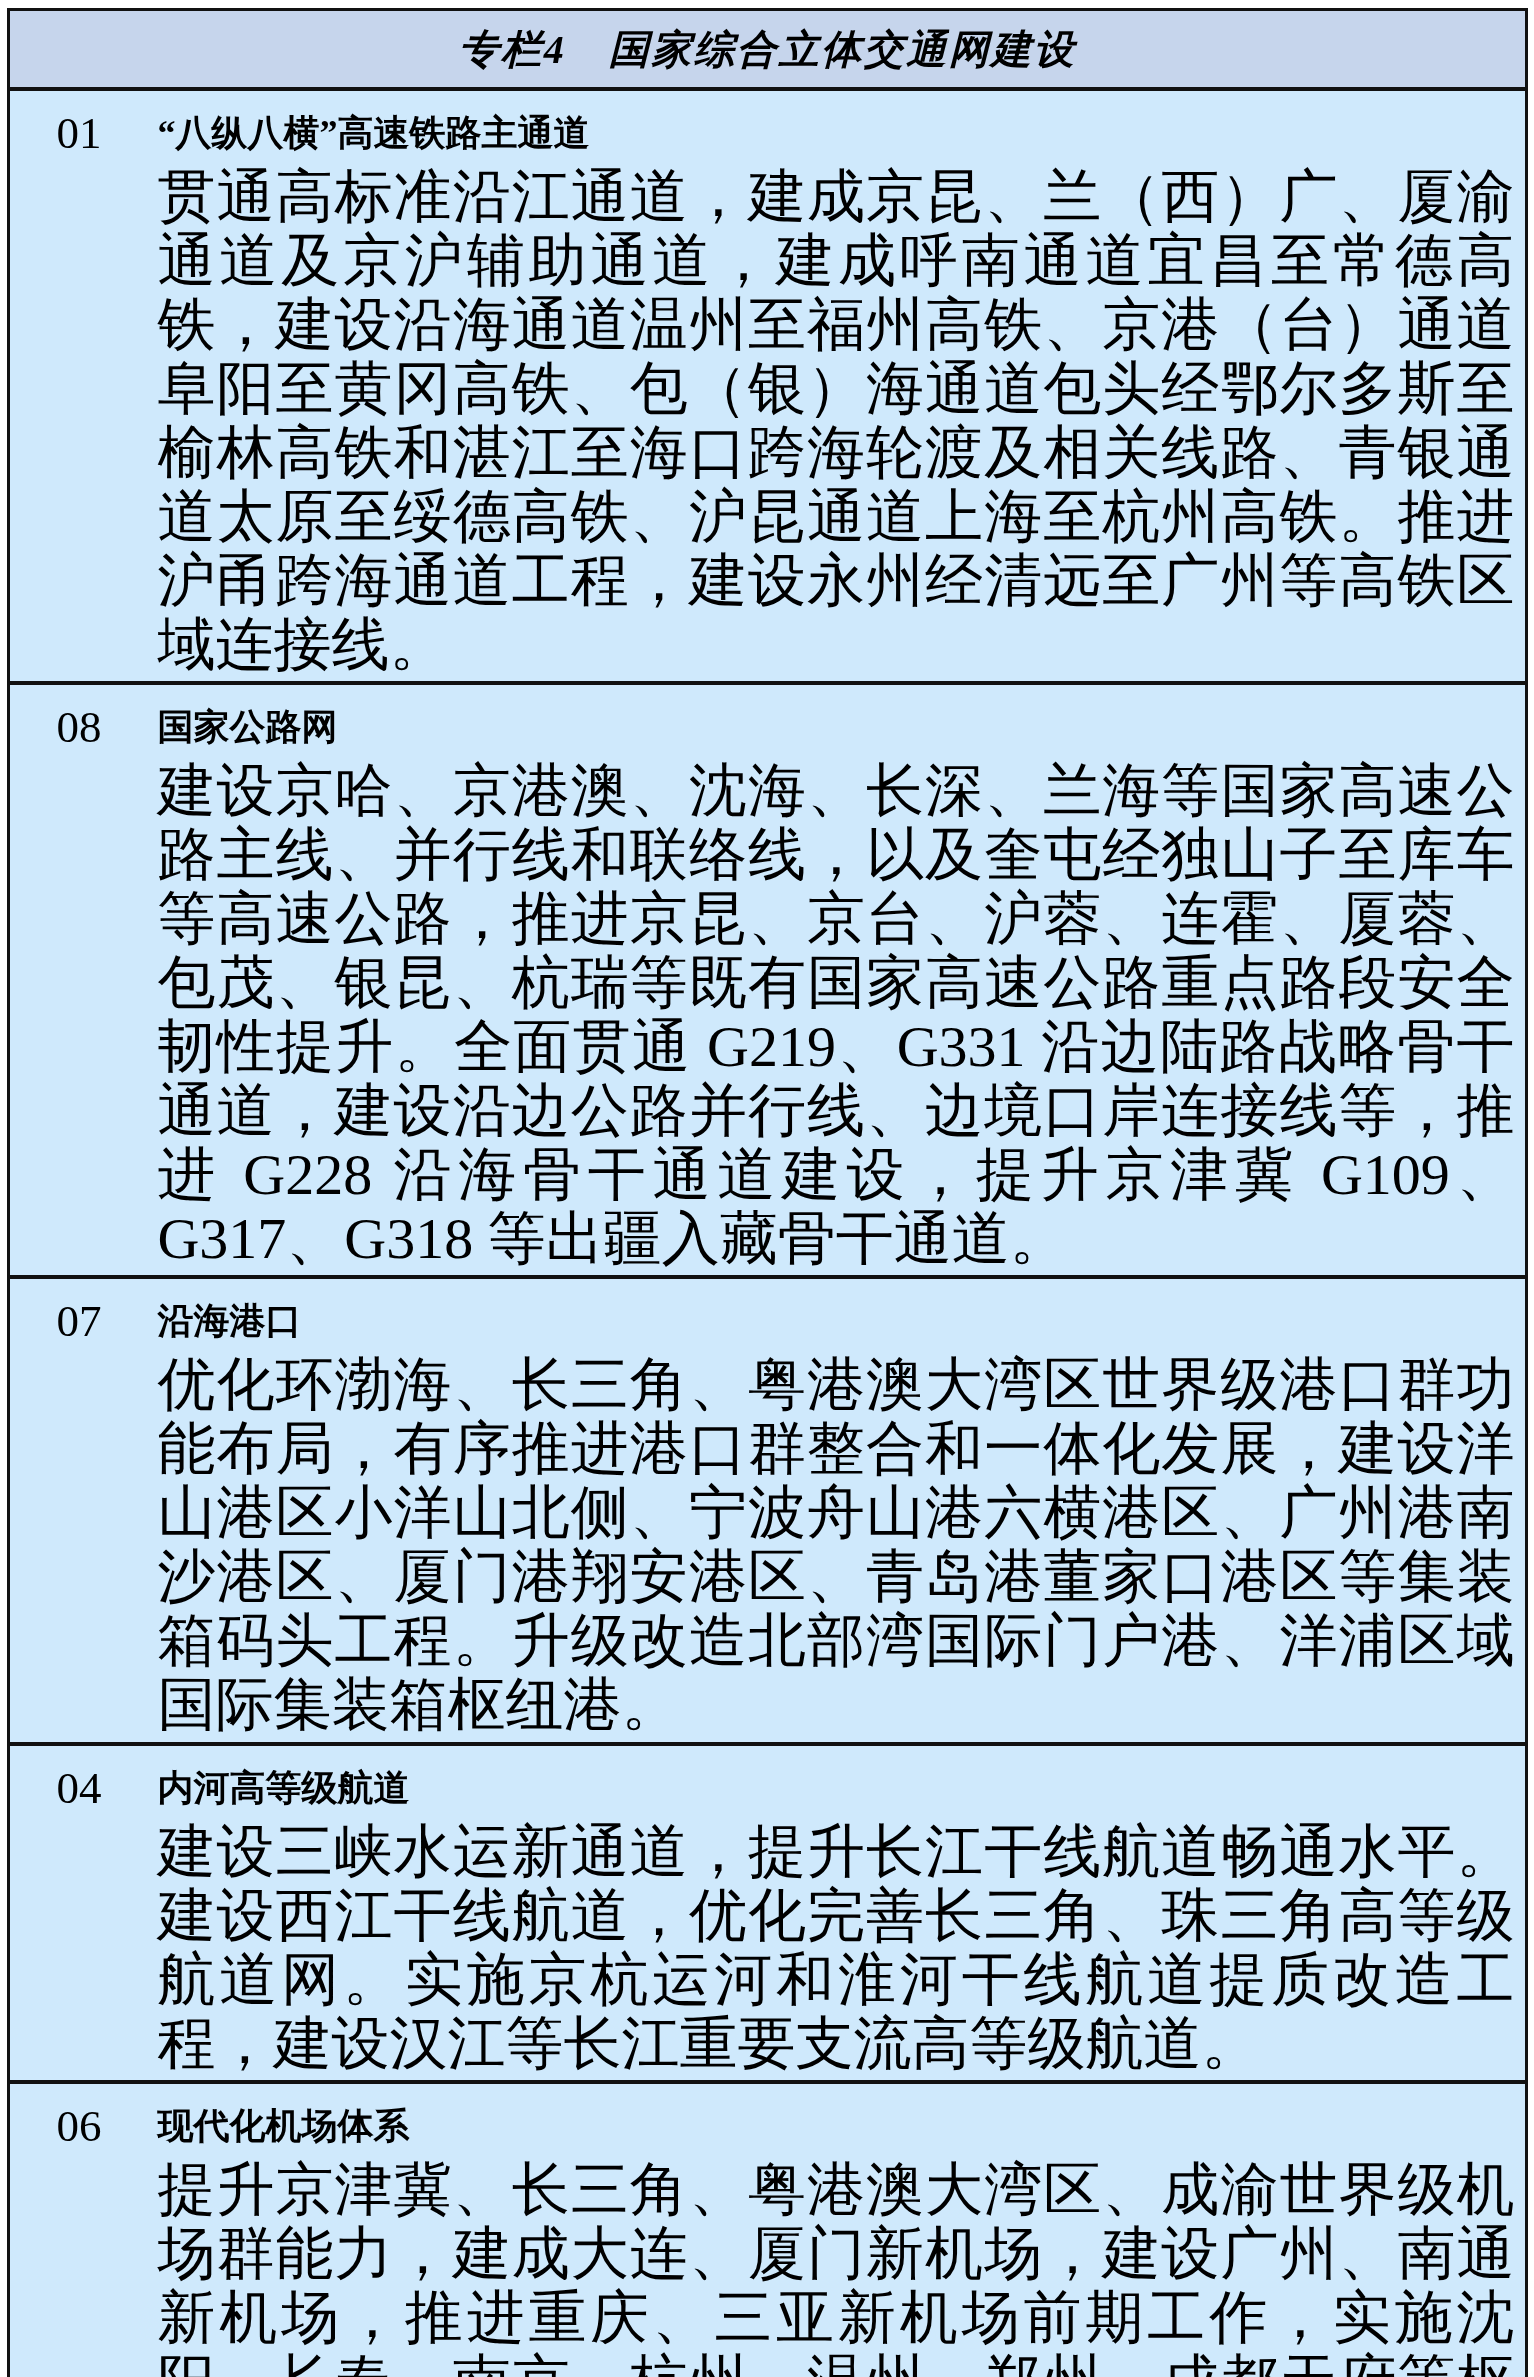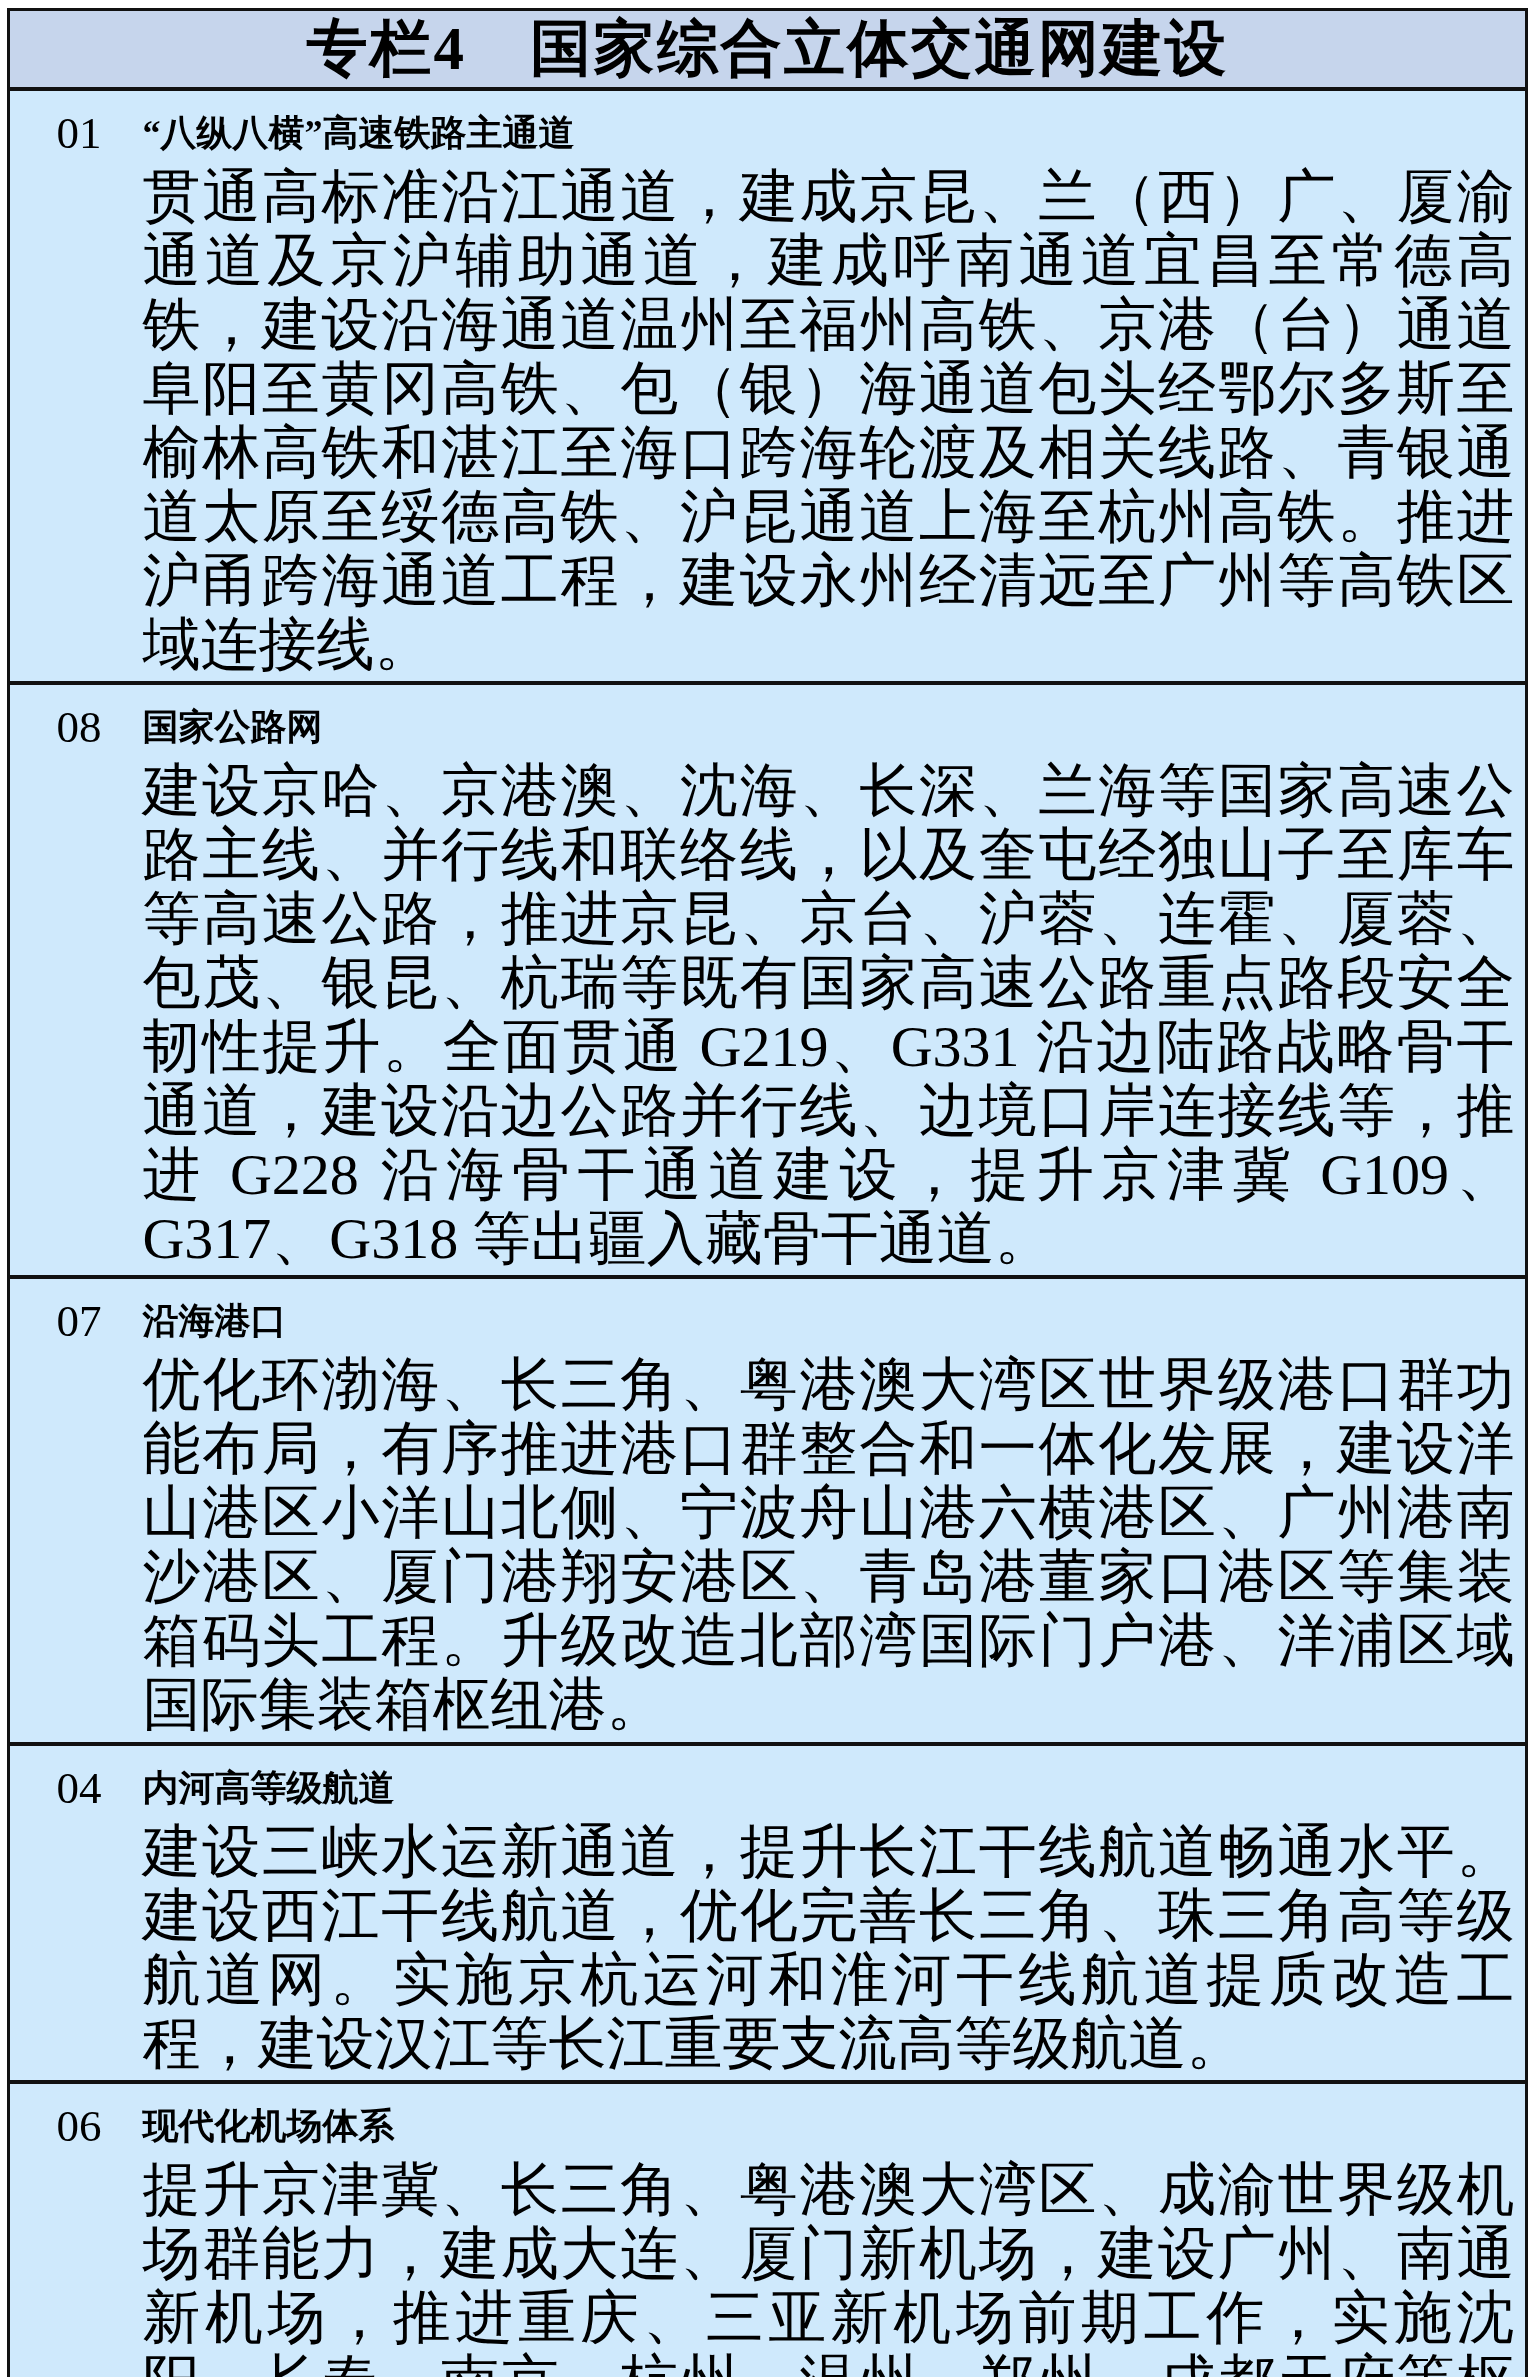--- a/index.html
+++ b/index.html
@@ -26,32 +26,34 @@
   .panel-header {
     background: var(--header-bg, #c6d5ec);
     height: 76px;
     display: flex;
     align-items: center;
     justify-content: center;
     border-bottom: 4.1px solid var(--border, #111111);
   }
   .panel-title {
     margin: 0;
-    font-size: 61px;
+    font-size: 40px;
     font-weight: 700;
     letter-spacing: 2.5px;
     font-family: "Liberation Serif", "DejaVu Sans", sans-serif;
+    font-style: italic;
   }
   .panel-body {
     background: var(--body-bg, #cfe9fc);
   }
   .row {
     display: flex;
     align-items: flex-start;
     padding: 10px 0 4.1px 0;
+    gap: 15px;
   }
   .row + .row {
     border-top: 4.1px solid var(--border, #111111);
   }
   .row:last-child {
     padding-bottom: 73px;
   }
   .num {
     flex: 0 0 132px;
     box-sizing: border-box;

